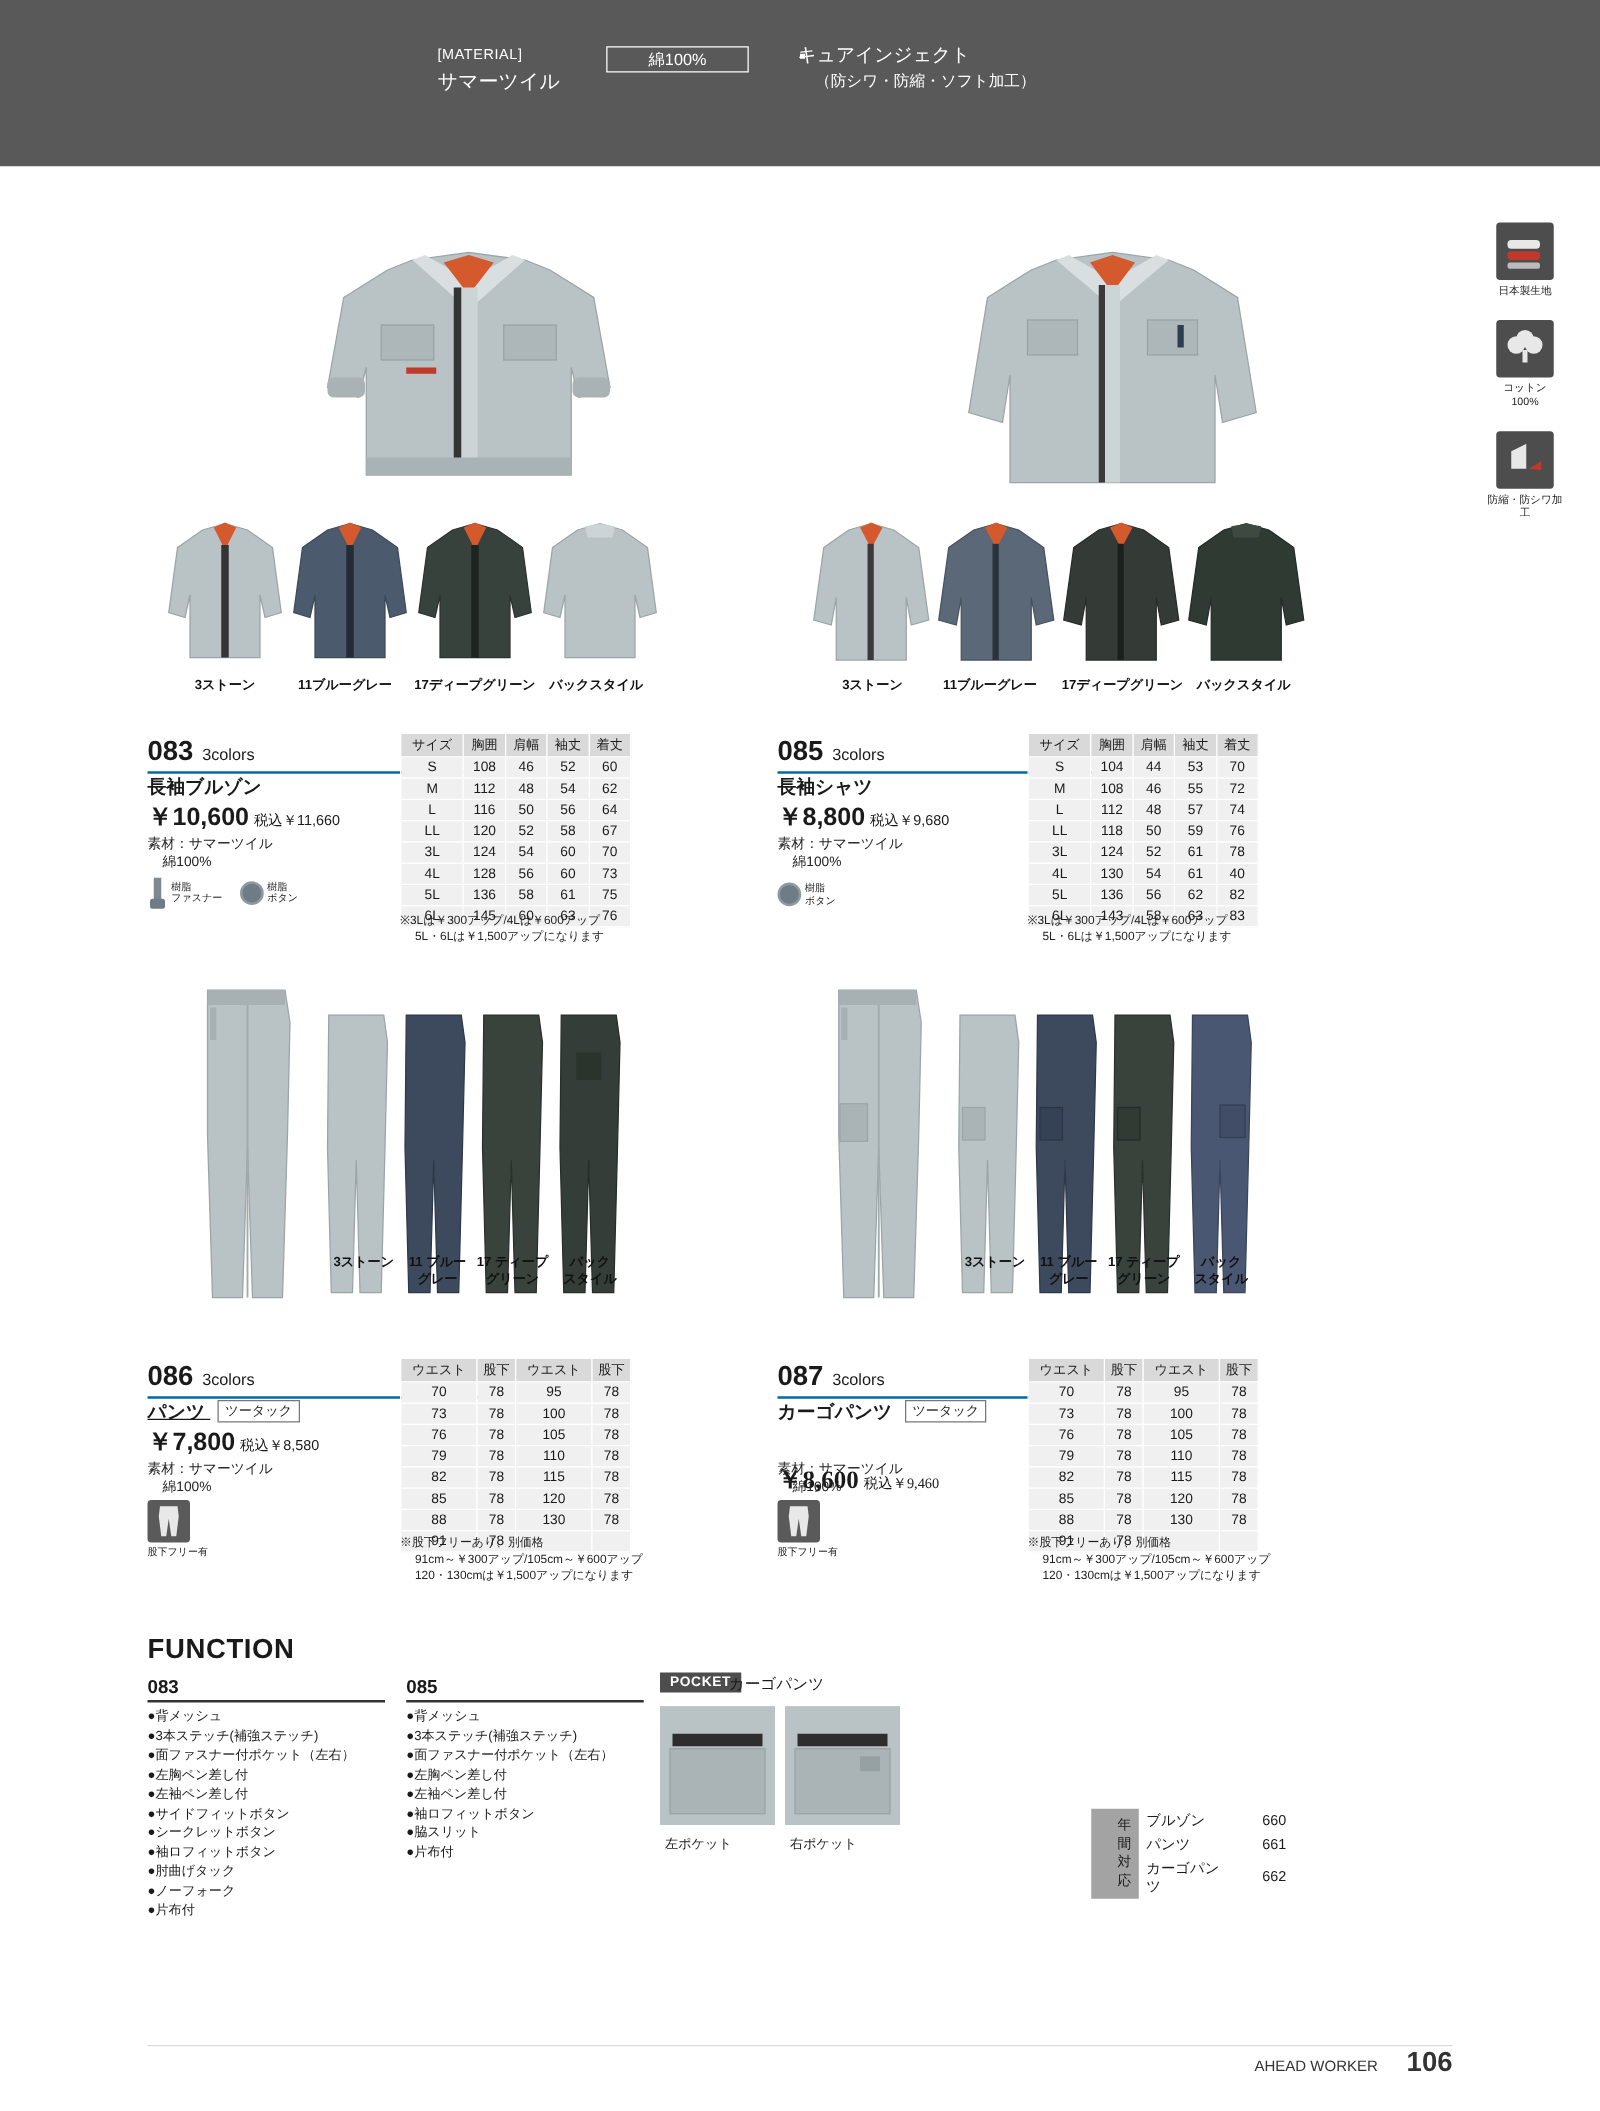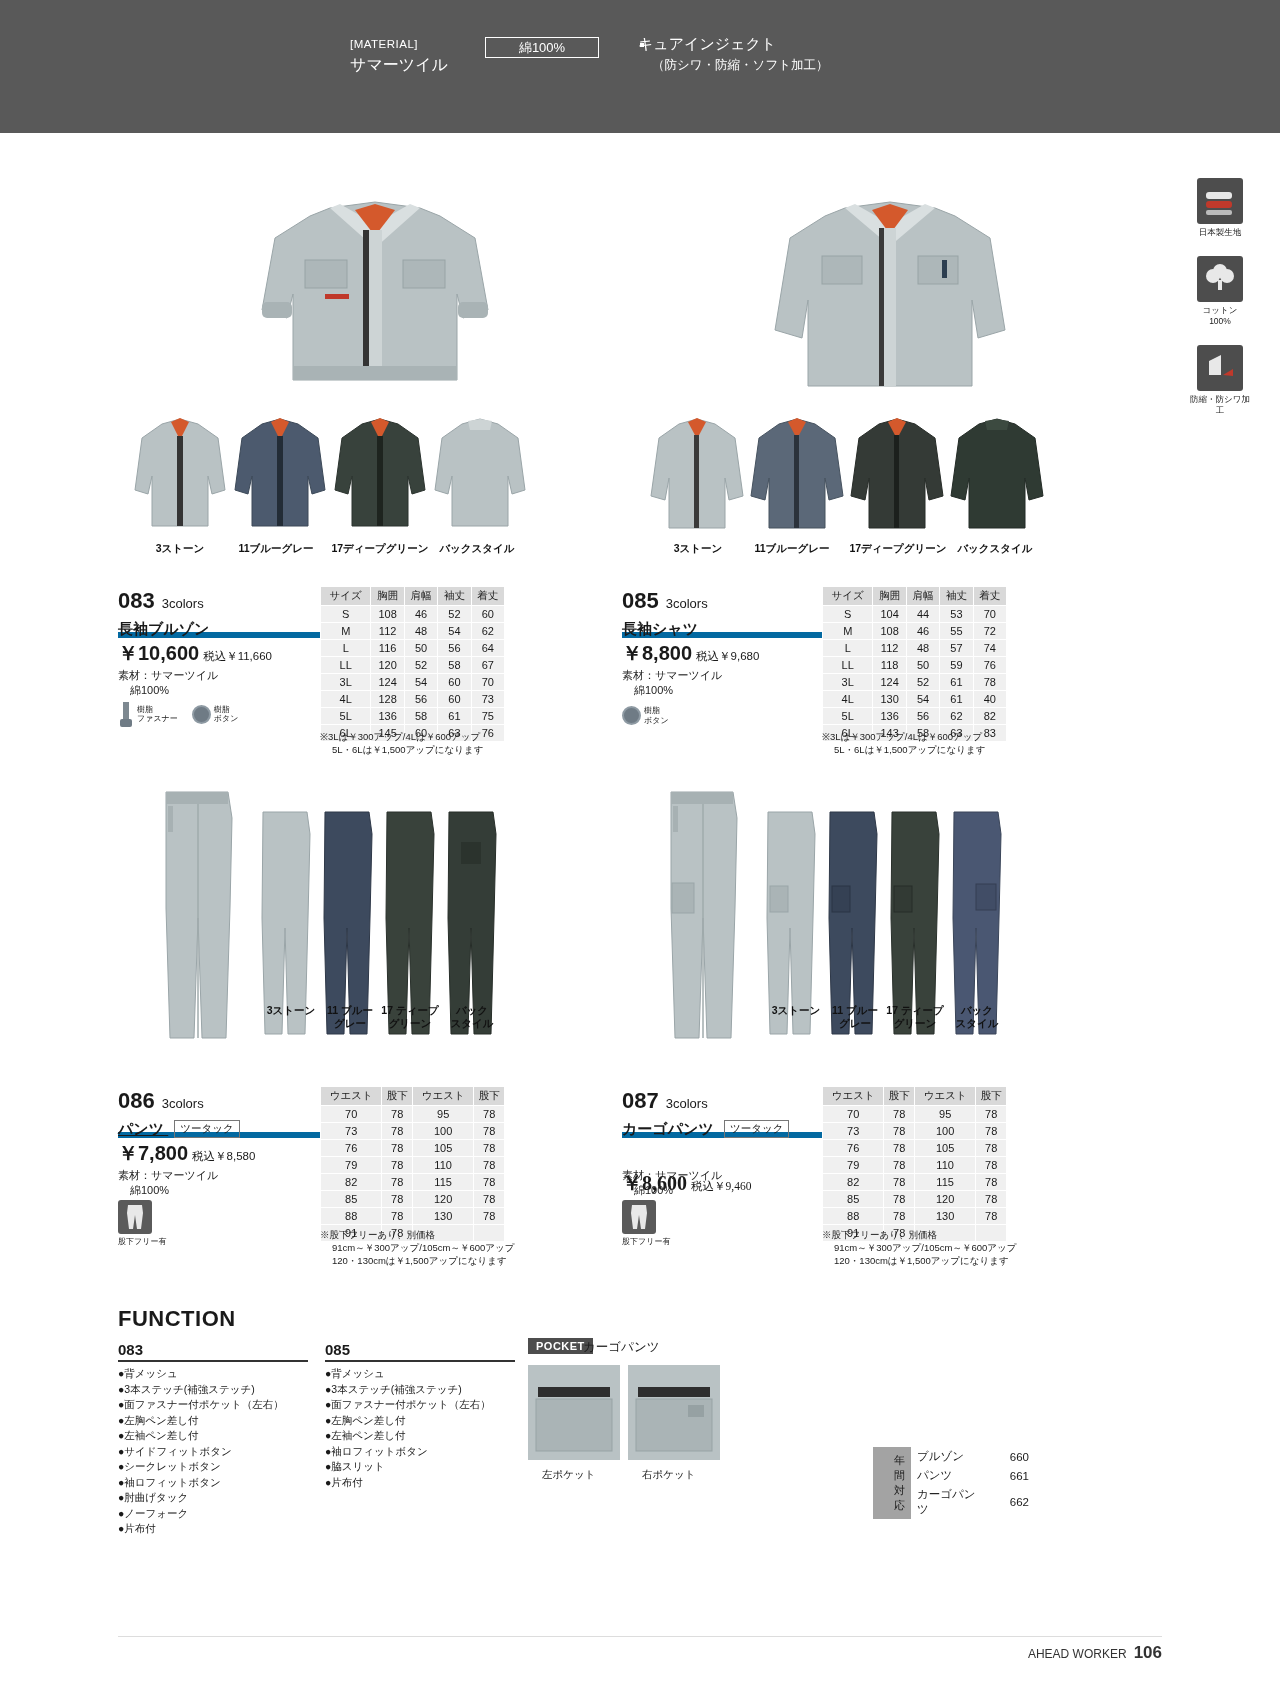--- a/index.html
+++ b/index.html
@@ -68,21 +68,21 @@
 
   
   .garment-photo { position:absolute; }
 
   .colorcap {
     position:absolute; font-size:10.5px; font-weight:bold; text-align:center;
     color:#111; line-height:13px;
   }
 
   .prod-head {
-    position:absolute; width:265px; border-bottom:6px solid #0369a1; padding-bottom:18px;
+    position:absolute; width:265px; border-bottom:2px solid #0369a1; padding-bottom:3px;
   }
   .prod-code { font-size:22px; font-weight:bold; letter-spacing:0px; }
   .prod-colors { font-size:13px; margin-left:7px; }
   .prod-name { position:absolute; font-size:15px; font-weight:bold; }
   .prod-price { position:absolute; font-size:20px; font-weight:bold; }
   .prod-price .tax { font-size:11.5px; font-weight:normal; margin-left:4px; }
   .prod-mat { position:absolute; font-size:11px; line-height:15px; color:#222; }
 
   
   table.spec { position:absolute; border-collapse:collapse; font-size:11px; }
@@ -118,34 +118,34 @@
     border-bottom:2px solid #333; width:190px; padding-bottom:2px;
   }
   .fn-list { position:absolute; font-size:10.5px; line-height:15.5px; }
   .pocket-tag {
     position:absolute; left:528px; top:1338px;
     background:#4d4d4d; color:#fff; font-size:11px; font-weight:bold;
     padding:2px 8px; letter-spacing:.5px;
   }
   .pocket-label { position:absolute; left:583px; top:1339px; font-size:12.5px; }
   .pocket-img { position:absolute; background:#bfc6c6; }
-  .pocket-cap { position:absolute; font-size:10.5px;margin-left:10px; }
+  .pocket-cap { position:absolute; font-size:10.5px; }
 
   
   .year-table { position:absolute; left:873px; top:1447px; border-collapse:collapse; font-size:11.5px;}
   .year-table td { padding:2px 6px; }
   .year-table .yt-label {
     background:#a3a3a3; width:38px; text-align:left; font-size:11px; line-height:15px;padding-left:21px;
   }
   .year-table .yt-name { width:82px; }
   .year-table .yt-num { width:42px; text-align:right; }
 
   
   .footer { position:absolute; right:118px; bottom:26px; font-size:12px; color:#333; }
-  .footer .pg { font-size:17px; font-weight:bold; margin-left:7px;text-align:center; }
+  .footer .pg { font-size:22px; font-weight:bold; margin-left:23px;text-align:center; }
   .footer-rule { position:absolute; left:118px; right:118px; bottom:52px; height:1px; background:#ddd; }
 </style>
 </head>
 <body>
 
 <div class="header">
   <div class="material-label">[MATERIAL]</div>
   <div class="material-name">サマーツイル</div>
   <div class="cotton-badge">綿100%</div>
   <div class="cure-dot"></div>

